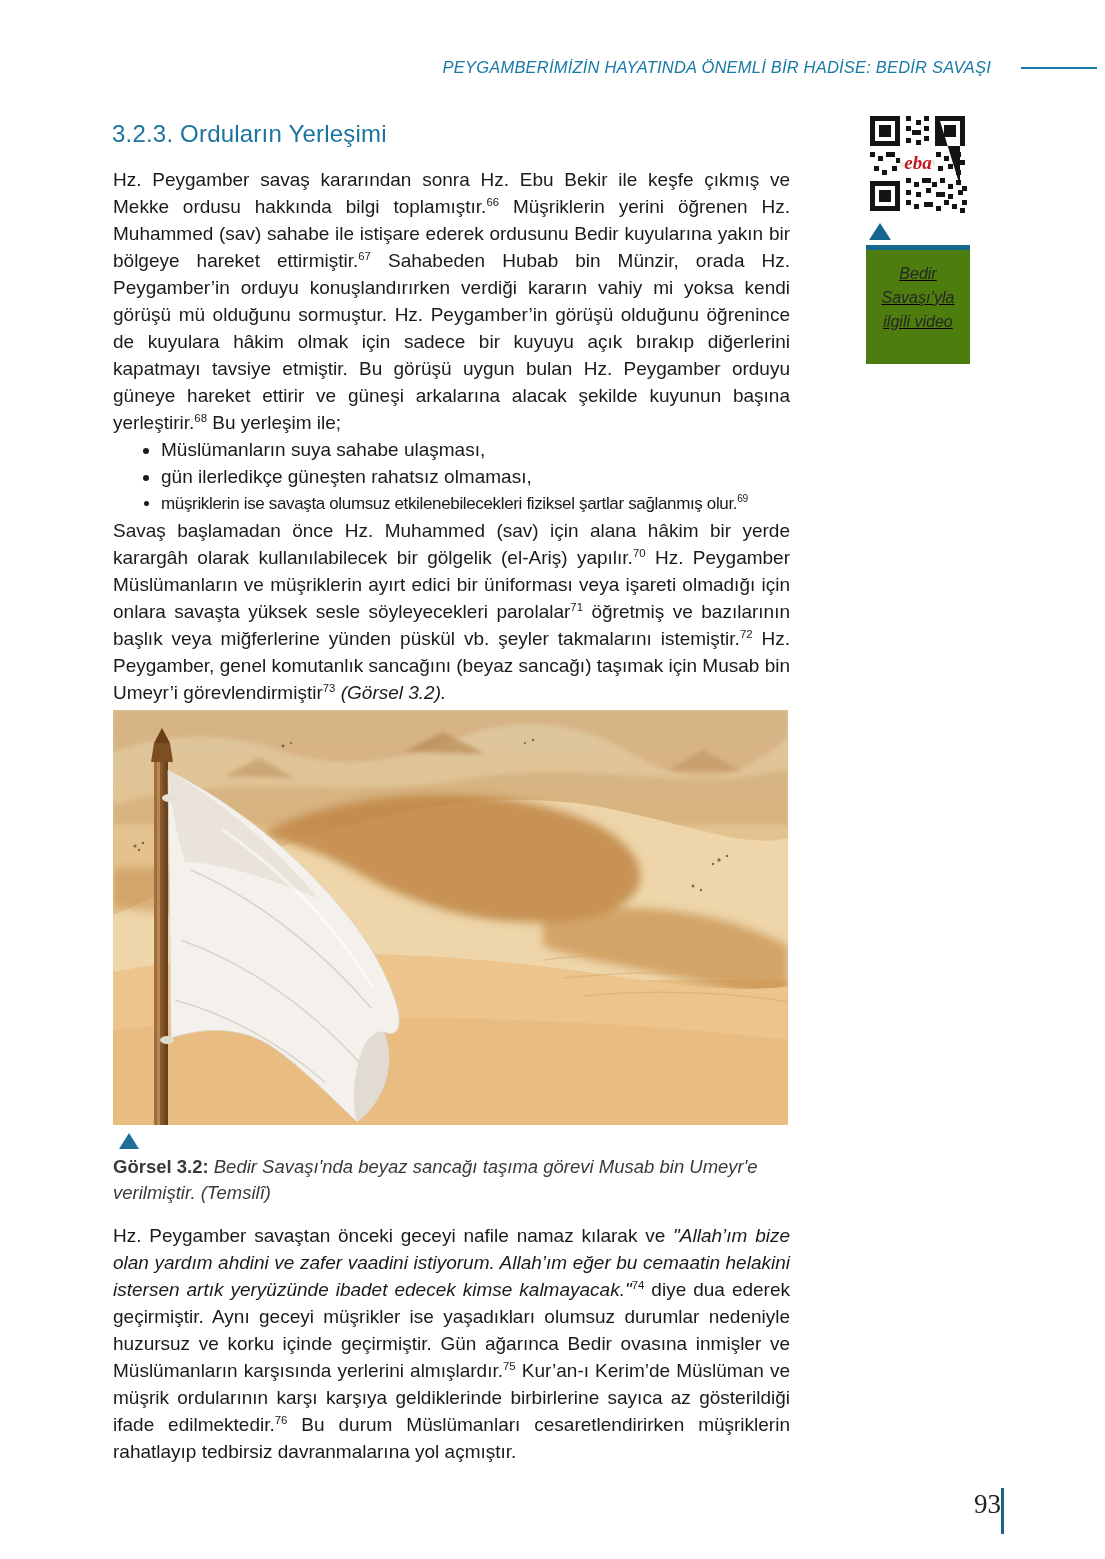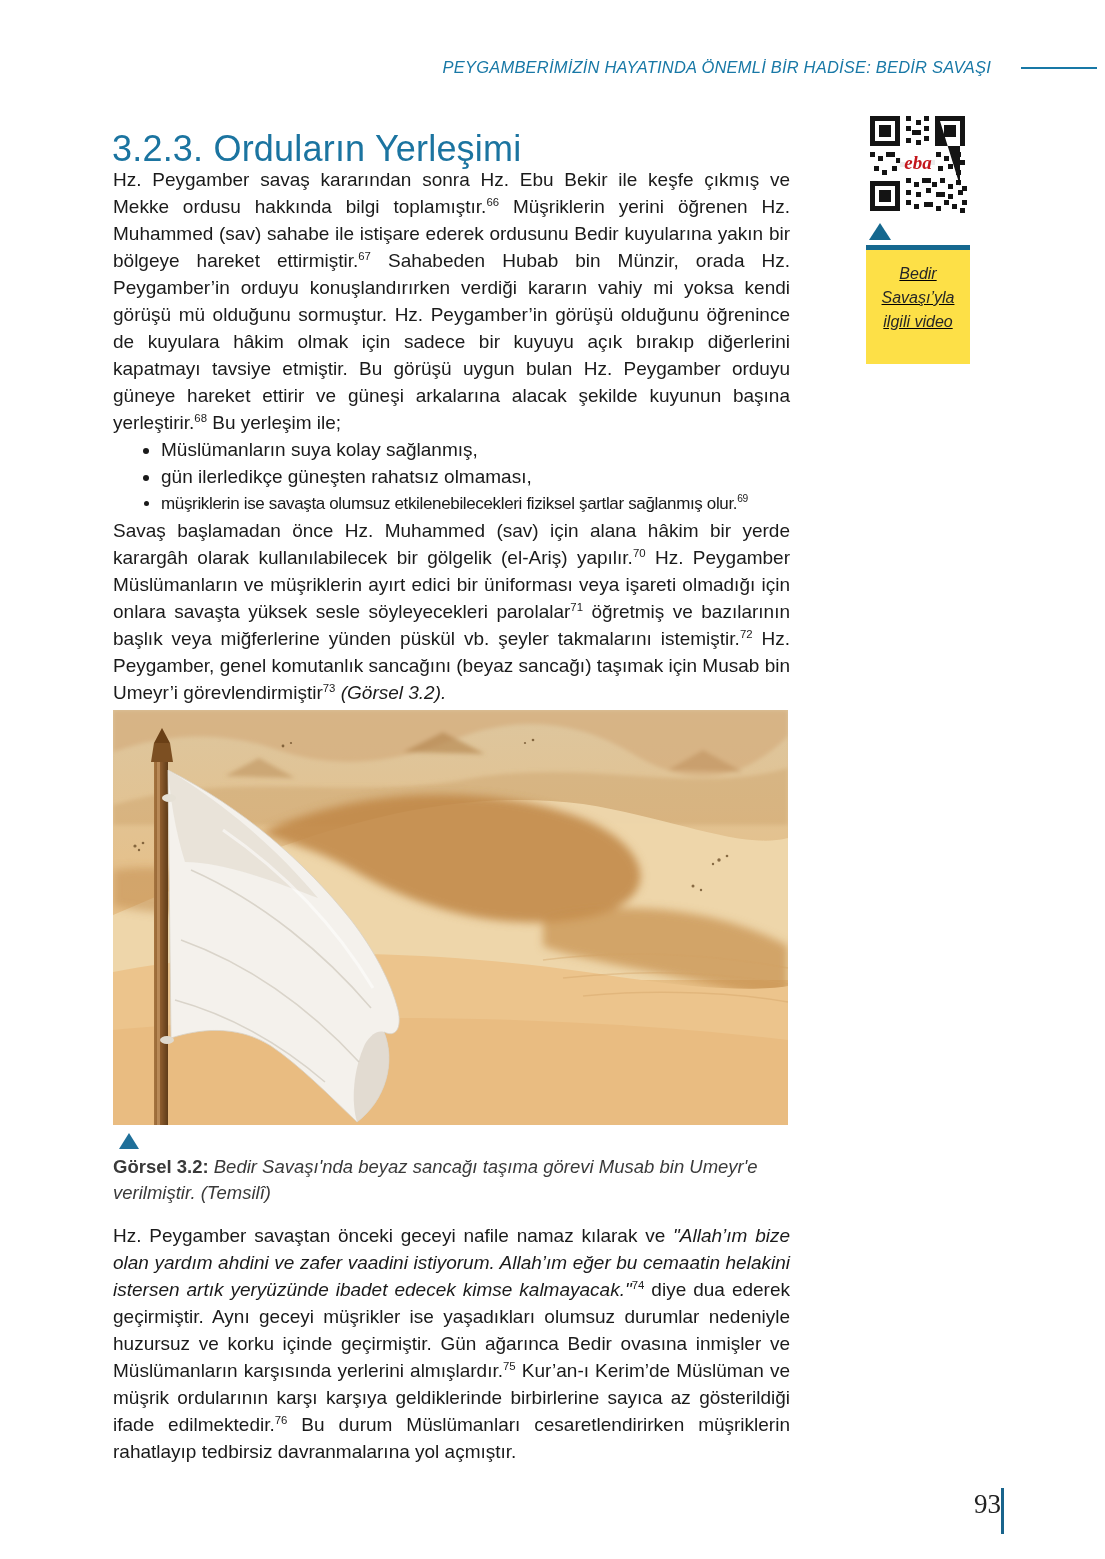--- a/index.html
+++ b/index.html
@@ -16,32 +16,32 @@
     display:flex;align-items:center;gap:30px;
   }
   .running-head .rh-text{
     font-style:italic;font-size:16.5px;letter-spacing:.2px;
     color:#1878a6;font-weight:500;white-space:nowrap;
   }
   .running-head .rh-rule{width:76px;height:2px;background:#1878a6;}
   
   .section-title{
     position:absolute;left:112px;top:104px;
-    font-size:36px;color:#1b74a0;font-weight:400;letter-spacing:.2px;
+    font-size:24px;color:#1b74a0;font-weight:400;letter-spacing:.2px;
   }
   
   .qr-panel{position:absolute;left:866px;top:112px;width:104px;text-decoration:underline;}
   .qr-panel svg{display:block;}
   .tri-up{
     width:0;height:0;margin:8px 0 0 3px;
     border-left:11px solid transparent;border-right:11px solid transparent;
     border-bottom:17px solid #15688f;
   }
   .video-box{
-    margin-top:5px;background:#fde047;border-top:5px solid #15688f;
+    margin-top:5px;background:#4d7c0f;border-top:5px solid #15688f;
     padding:12px 5px 30px;box-sizing:border-box;width:104px;
   }
   .video-box .vb-text{
     font-style:italic;font-size:16px;line-height:1.5;color:#262626;
     text-align:center;display:block;
   }
   
   .body-col{position:absolute;left:113px;top:166px;width:677px;}
   .body-text{
     margin:0;font-size:19px;line-height:27px;color:#1a1a1a;
@@ -155,21 +155,21 @@
     <div class="video-box">
       <span class="vb-text">Bedir Savaşı’yla ilgili video</span>
     </div>
   </aside>
 
   <div class="body-col">
 
     <p class="body-text"><span>Hz. Peygamber savaş kararından sonra Hz. Ebu Bekir ile keşfe çıkmış ve Mekke ordusu hakkında bilgi toplamıştır.</span><span class="seg-sup">66</span><span> Müşriklerin yerini öğrenen Hz. Muhammed (sav) sahabe ile istişare ederek ordusunu Bedir kuyularına yakın bir bölgeye hareket ettirmiştir.</span><span class="seg-sup">67</span><span> Sahabeden Hubab bin Münzir, orada Hz. Peygamber’in orduyu konuşlandırırken verdiği kararın vahiy mi yoksa kendi görüşü mü olduğunu sormuştur. Hz. Peygamber’in görüşü olduğunu öğrenince de kuyulara hâkim olmak için sadece bir kuyuyu açık bırakıp diğerlerini kapatmayı tavsiye etmiştir. Bu görüşü uygun bulan Hz. Peygamber orduyu güneye hareket ettirir ve güneşi arkalarına alacak şekilde kuyunun başına yerleştirir.</span><span class="seg-sup">68</span><span> Bu yerleşim ile;</span></p>
 
     <ul class="benefits">
-      <li><span>Müslümanların suya kolay sağlanmış,</span></li>
+      <li><span>Müslümanların suya sahabe ulaşması,</span></li>
       <li><span>gün ilerledikçe güneşten rahatsız olmaması,</span></li>
       <li class="condensed"><span>müşriklerin ise savaşta olumsuz etkilenebilecekleri fiziksel şartlar sağlanmış olur.</span><span class="seg-sup">69</span></li>
     </ul>
 
     <p class="body-text"><span>Savaş başlamadan önce Hz. Muhammed (sav) için alana hâkim bir yerde karargâh olarak kullanılabilecek bir gölgelik (el-Ariş) yapılır.</span><span class="seg-sup">70</span><span> Hz. Peygamber Müslümanların ve müşriklerin ayırt edici bir üniforması veya işareti olmadığı için onlara savaşta yüksek sesle söyleyecekleri parolalar</span><span class="seg-sup">71</span><span> öğretmiş ve bazılarının başlık veya miğferlerine yünden püskül vb. şeyler takmalarını istemiştir.</span><span class="seg-sup">72</span><span> Hz. Peygamber, genel komutanlık sancağını (beyaz sancağı) taşımak için Musab bin Umeyr’i görevlendirmiştir</span><span class="seg-sup">73</span><span> </span><span class="seg-italic">(Görsel 3.2).</span></p>
 
     <figure class="photo">
       <svg width="675" height="415" viewBox="0 0 675 415" preserveAspectRatio="none" aria-hidden="true">
         <defs>
           <linearGradient id="bg" x1="0" y1="0" x2="0" y2="1">

